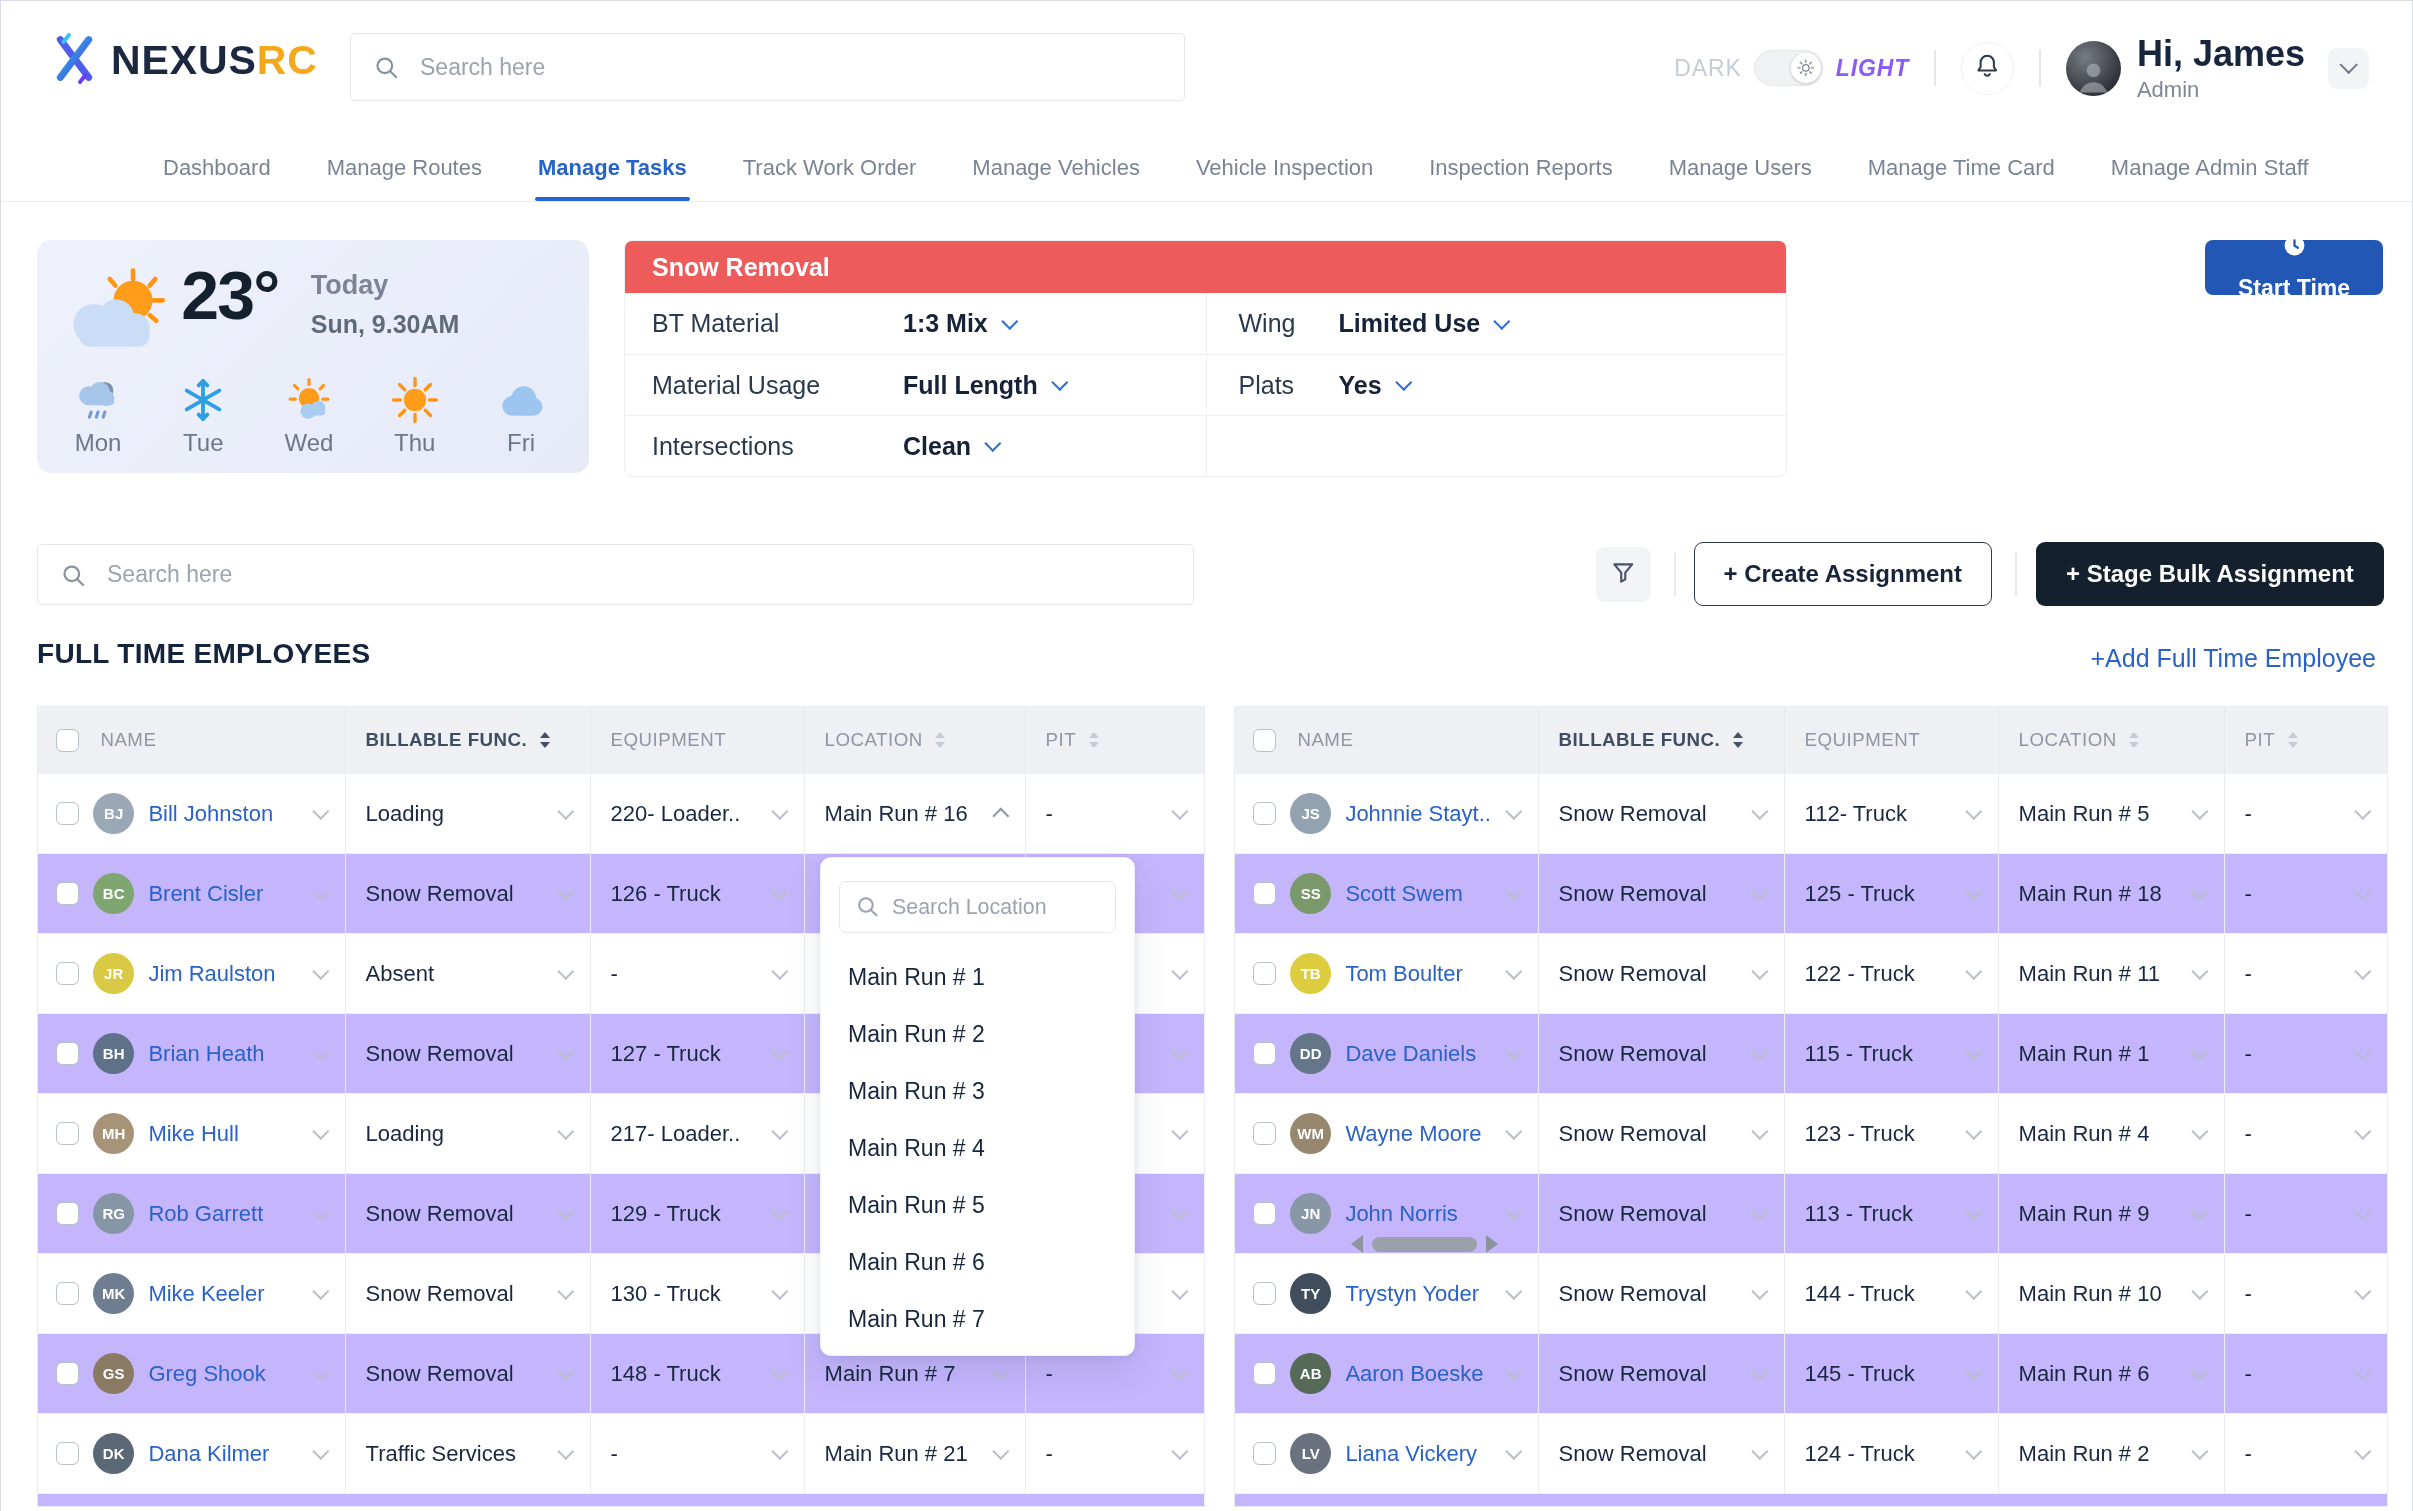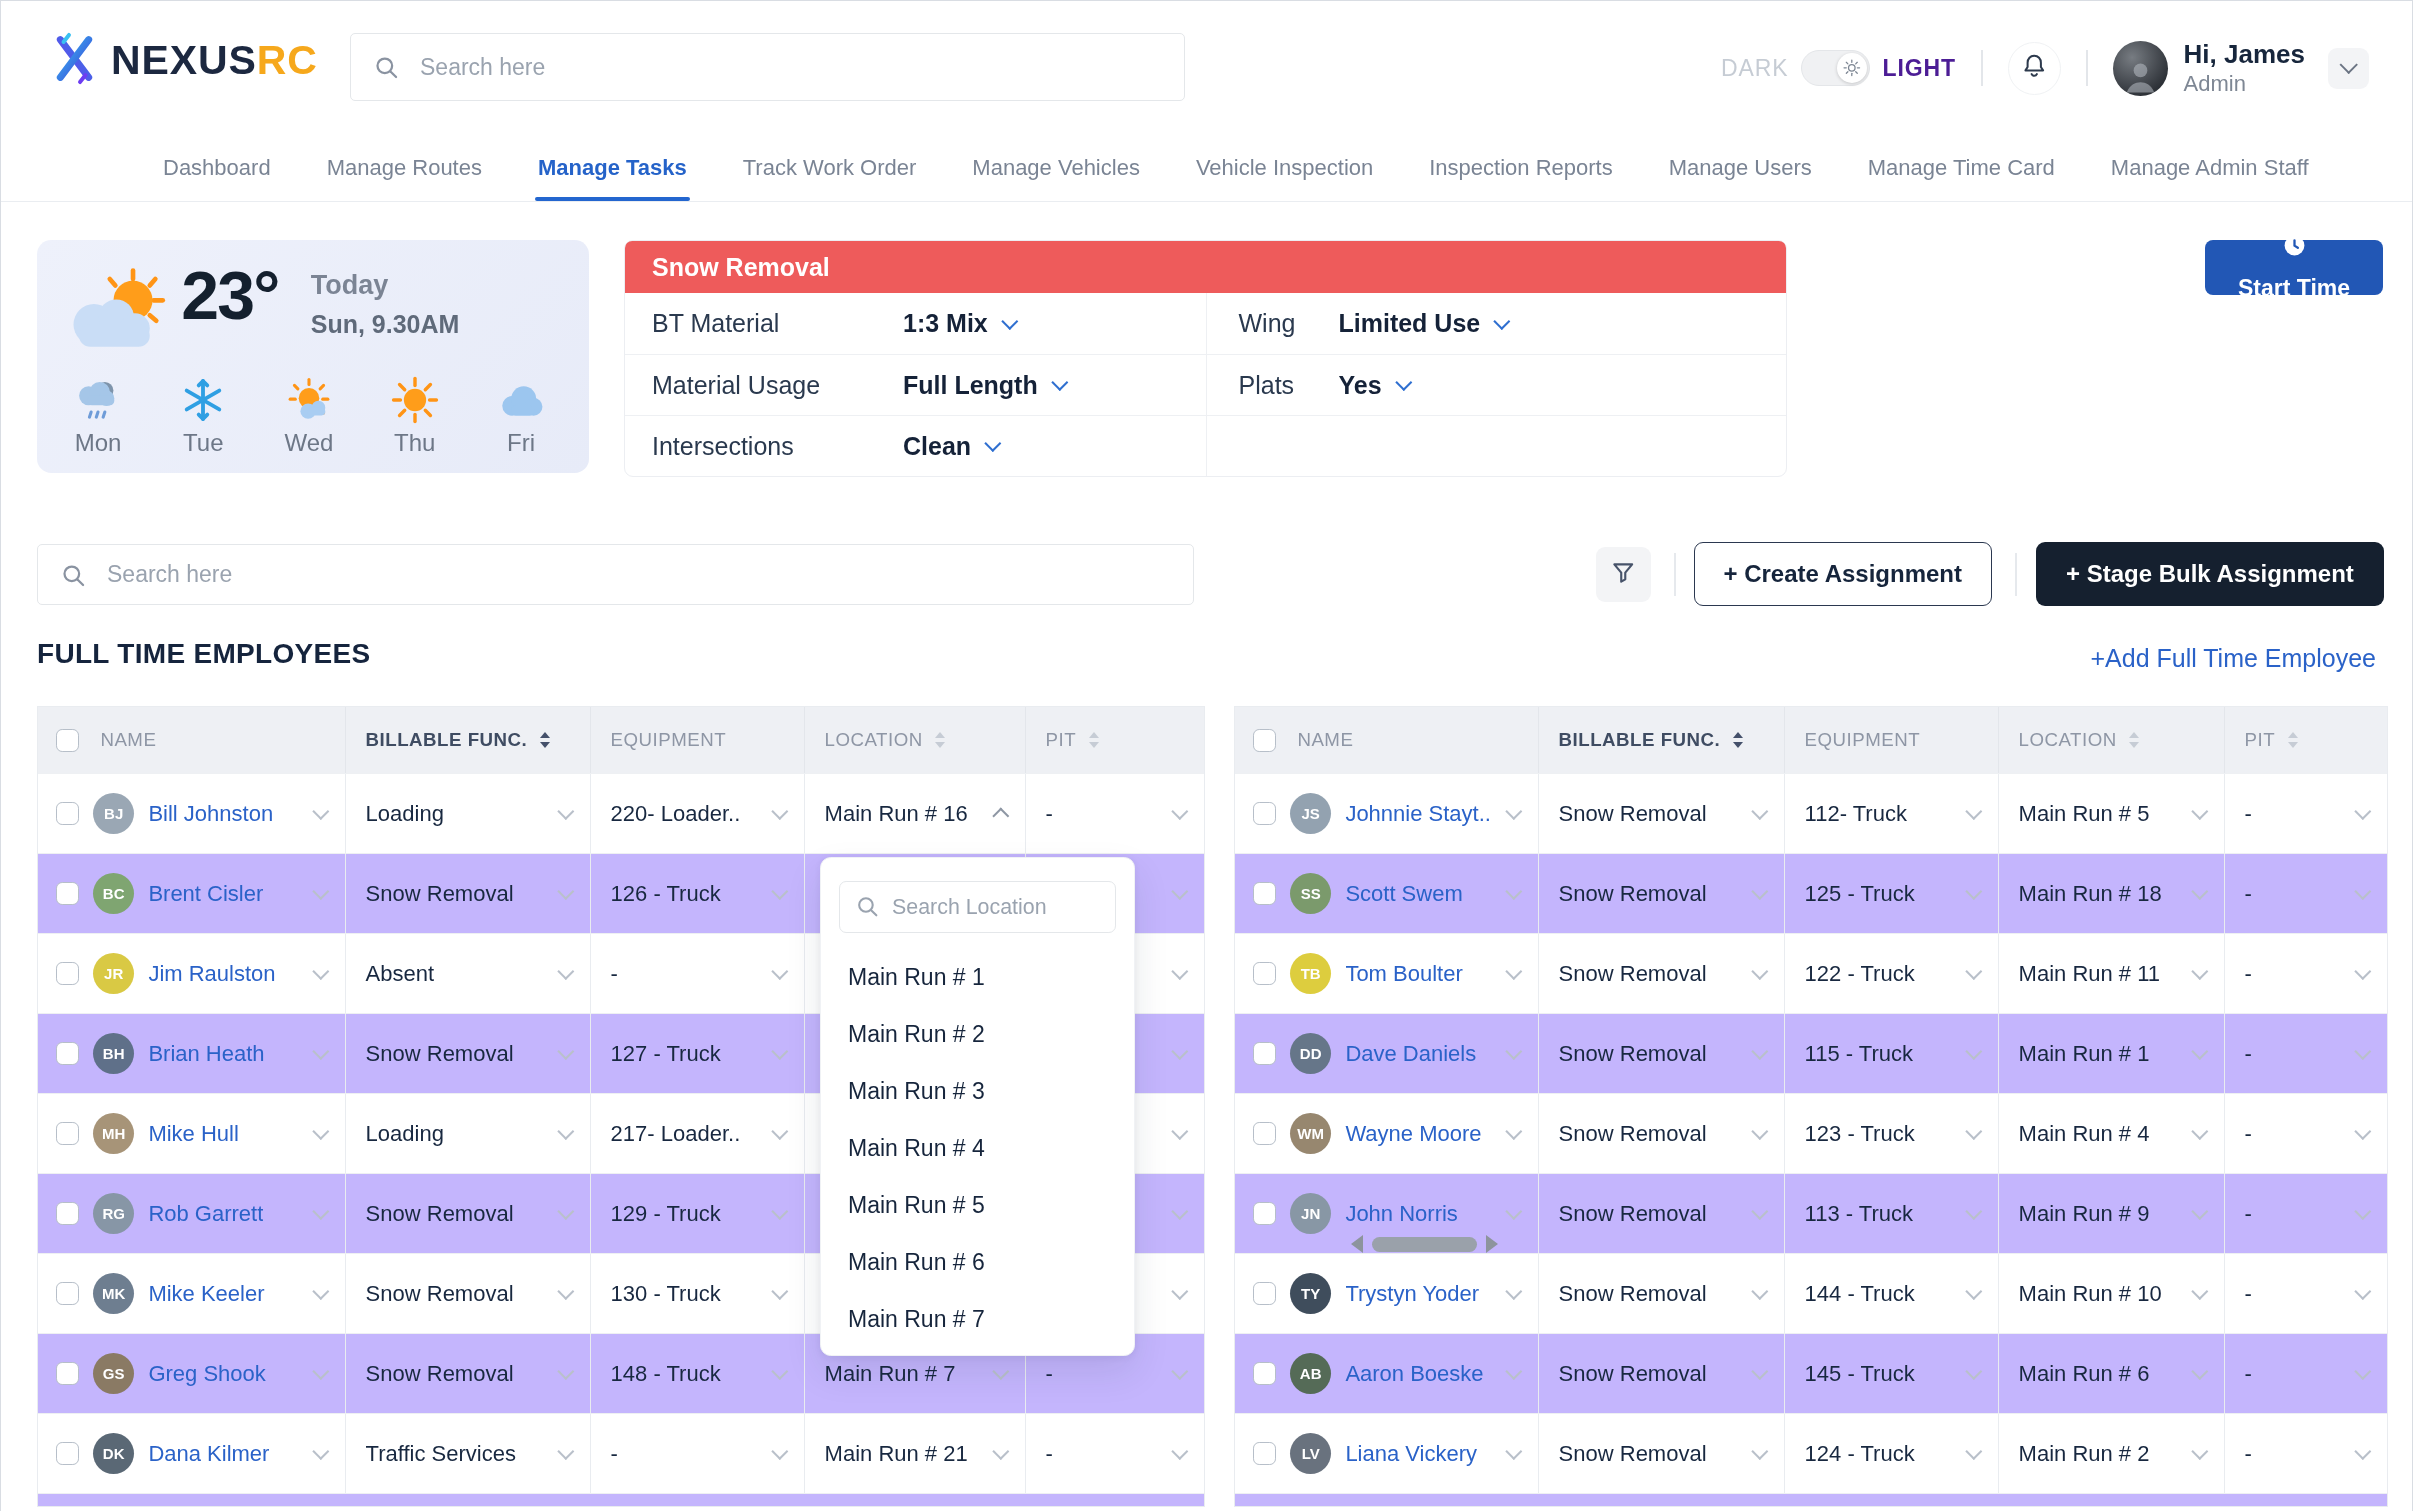--- a/index.html
+++ b/index.html
@@ -20,30 +20,30 @@
   .logo-text .p2{color:#f6a81c;}
   .hsearch{position:absolute;left:349px;top:32px;width:835px;height:68px;}
   .hsearch input,.tsearch input,.dd-search input{
     width:100%;height:100%;border:1.3px solid #e4e7ea;border-radius:5px;
     font-size:23px;color:#333;padding-left:69px;background:#fff;
   }
   .hsearch input::placeholder,.tsearch input::placeholder,.dd-search input::placeholder{color:#9aa3af;}
   .s-ico{position:absolute;left:23px;top:21.4px;}
   .hright{position:absolute;right:43px;top:27px;height:80px;display:flex;align-items:center;}
   .lbl-dark{font-size:23px;color:#c6ccd4;letter-spacing:0.9px;}
-  .lbl-light{font-size:23px;color:#4c1d95;letter-spacing:0.9px;font-weight:bold;}
+  .lbl-light{font-size:23px;color:#8b5cf6;letter-spacing:0.9px;font-weight:bold;font-style:italic;}
   .toggle{width:69px;height:36px;border-radius:18px;background:#f0f1f3;border:0.9px solid #e4e6e9;position:relative;margin:0 12.5px;}
   .knob{position:absolute;right:1.8px;top:1.8px;width:30px;height:30px;border-radius:50%;background:#fff;
         box-shadow:0 0.9px 3.6px rgba(0,0,0,.18);display:flex;align-items:center;justify-content:center;}
   .vdiv{width:1.8px;height:36px;background:#e3e6ea;margin:0 25px;}
   .bell{width:53px;height:53px;border-radius:50%;border:0.9px solid #f0f2f4;display:flex;align-items:center;justify-content:center;}
   .havatar{width:55px;height:55px;border-radius:50%;margin-right:16px;
            background:radial-gradient(circle at 35% 30%,#777c82,#2d3137 75%);
            display:flex;align-items:flex-end;justify-content:center;overflow:hidden;}
-  .utext .greet{font-size:26px;font-weight:bold;color:#17263c;}
+  .utext .greet{font-size:36px;font-weight:bold;color:#17263c;}
   .utext .role{font-size:22px;color:#7e8794;margin-top:1.8px;}
   .chevbox{width:41px;height:41px;border-radius:9px;background:#f3f4f6;margin-left:23px;
            display:flex;align-items:center;justify-content:center;}
 
   
   .chev{display:inline-block;width:11.6px;height:11.6px;border-right:2.1px solid #b9c0ca;border-bottom:2.1px solid #b9c0ca;
         transform:rotate(45deg) translate(-1.8px,-1.8px);flex:none;}
   .chev.up{transform:rotate(-135deg) translate(-1.8px,-1.8px);border-color:#8e97a4;}
   .chev.blue{border-color:#2f6fd0;}
   .chev.big{width:13.4px;height:13.4px;border-color:#6b7483;}

